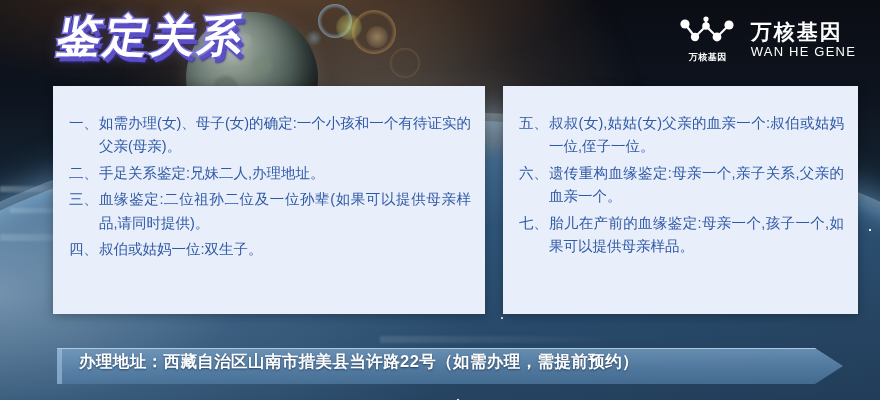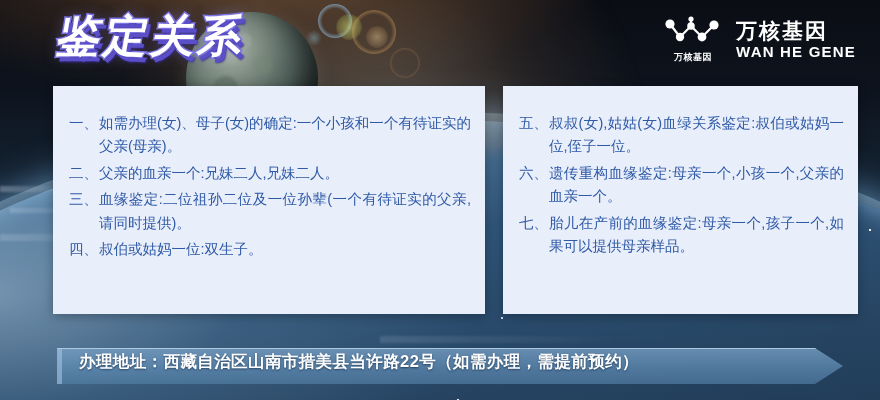--- a/index.html
+++ b/index.html
@@ -197,22 +197,22 @@
   }
   .logo-words { display: flex; flex-direction: column; gap: 3px; }
   .logo-cn {
     font-size: 21px;
     font-weight: bold;
     color: #ffffff;
     letter-spacing: 2px;
     line-height: 1;
   }
   .logo-en {
-    font-size: 15px;
-    font-weight: bold;
+    font-size: 13px;
+    font-weight: normal;
     color: #ffffff;
     letter-spacing: 1.2px;
     line-height: 1;
   }
 
   
   .panel {
     position: absolute;
     top: 86px;
     height: 228px;
@@ -333,40 +333,40 @@
     </div>
   </div>
 
   <div class="panel panel-left">
     <div class="item">
       <span class="item-num">一、</span>
       <span class="item-text">如需办理(女)、母子(女)的确定:一个小孩和一个有待证实的父亲(母亲)。</span>
     </div>
     <div class="item">
       <span class="item-num">二、</span>
-      <span class="item-text">父亲的血亲一个:兄妹二人,兄妹二人。</span>
+      <span class="item-text">手足关系鉴定:兄妹二人,办理地址。</span>
     </div>
     <div class="item">
       <span class="item-num">三、</span>
-      <span class="item-text">血缘鉴定:二位祖孙二位及一位孙辈(一个有待证实的父亲,请同时提供)。</span>
+      <span class="item-text">血缘鉴定:二位祖孙二位及一位孙辈(如果可以提供母亲样品,请同时提供)。</span>
     </div>
     <div class="item">
       <span class="item-num">四、</span>
       <span class="item-text">叔伯或姑妈一位:双生子。</span>
     </div>
   </div>
 
   <div class="panel panel-right">
     <div class="item">
       <span class="item-num">五、</span>
-      <span class="item-text">叔叔(女),姑姑(女)血绿关系鉴定:叔伯或姑妈一位,侄子一位。</span>
+      <span class="item-text">叔叔(女),姑姑(女)父亲的血亲一个:叔伯或姑妈一位,侄子一位。</span>
     </div>
     <div class="item">
       <span class="item-num">六、</span>
-      <span class="item-text">遗传重构血缘鉴定:母亲一个,小孩一个,父亲的血亲一个。</span>
+      <span class="item-text">遗传重构血缘鉴定:母亲一个,亲子关系,父亲的血亲一个。</span>
     </div>
     <div class="item">
       <span class="item-num">七、</span>
       <span class="item-text">胎儿在产前的血缘鉴定:母亲一个,孩子一个,如果可以提供母亲样品。</span>
     </div>
   </div>
 
   <div class="addr-wrap">
     <div class="addr-bar"></div>
     <div class="addr-cap"></div>

